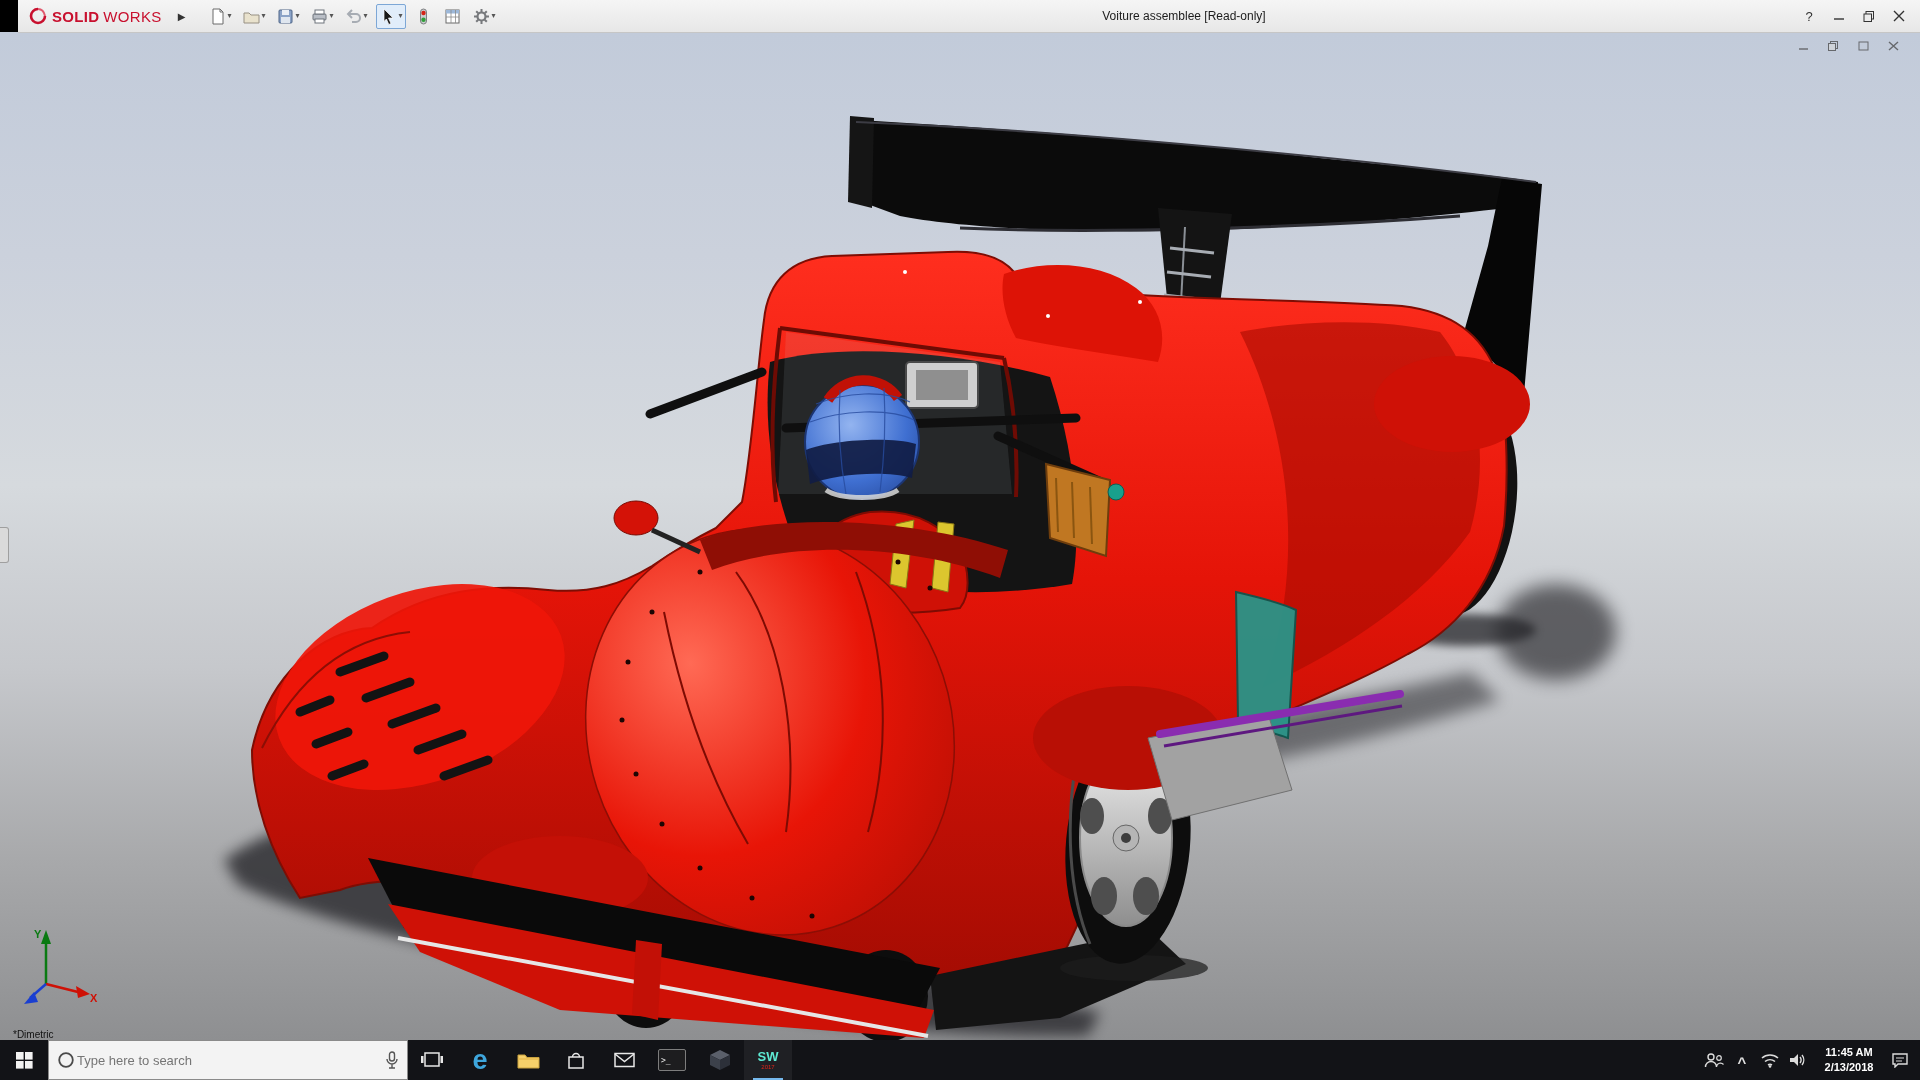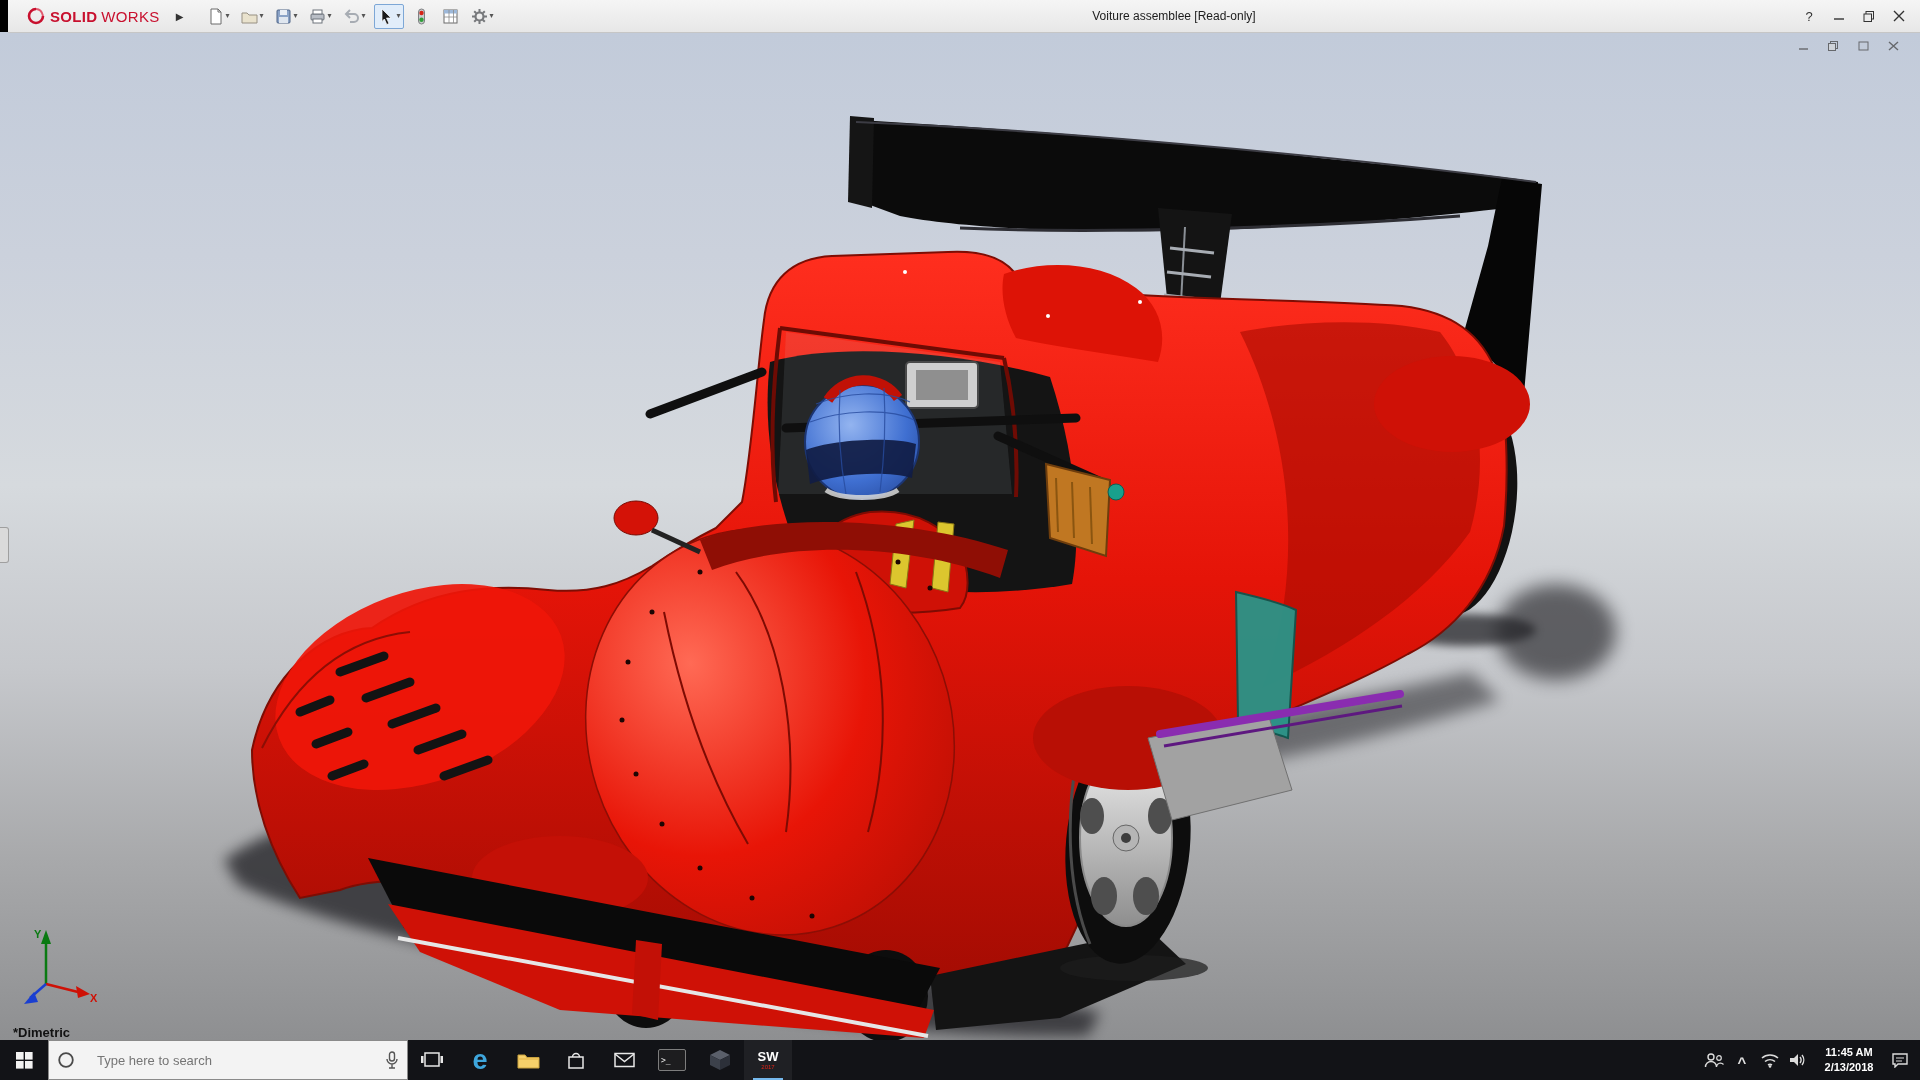--- a/index.html
+++ b/index.html
@@ -1,22 +1,22 @@
 <!DOCTYPE html>
 <html><head>
 <meta charset="utf-8">
 <style>
   html,body{margin:0;padding:0;}
   body{width:1920px;height:1080px;position:relative;overflow:hidden;
        font-family:"Liberation Sans",sans-serif;background:#000;}
 
   
-  .titlebar{position:absolute;top:0;left:8px;right:0;height:32px;
+  .titlebar{position:absolute;top:0;left:18px;right:0;height:32px;
     background:linear-gradient(#f5f5f5,#e7e7e7);border-bottom:1px solid #c6c6c6;
-    display:flex;align-items:center;z-index:30;padding-left:8px;}
+    display:flex;align-items:center;z-index:30;}
   .brand{display:flex;align-items:center;gap:4px;padding:0 10px 0 10px;}
   .brand-bold{color:#c8102e;font-weight:700;font-size:15px;letter-spacing:.3px;}
   .brand-light{color:#c8102e;font-weight:400;font-size:15px;letter-spacing:.3px;}
   .flyout{width:20px;text-align:center;color:#333;font-size:10px;cursor:pointer;}
   .tb-icons{display:flex;align-items:center;gap:6px;margin-left:14px;}
   .tbtn{display:flex;align-items:center;gap:1px;padding:2px 2px;border-radius:2px;cursor:pointer;}
   .tbtn svg{display:block;}
   .tbtn .caret{font-size:8px;color:#555;line-height:8px;}
   .tbtn.pressed{border:1px solid #7da7d6;background:#e1edfa;}
   .win-title{position:absolute;left:1166px;top:0;transform:translateX(-50%);
@@ -25,41 +25,41 @@
   .wc{width:30px;height:24px;display:flex;align-items:center;justify-content:center;cursor:pointer;color:#333;font-size:13px;}
 
   
   .viewport{position:absolute;top:32px;left:0;right:0;bottom:40px;
     background:linear-gradient(180deg,#c2cbda 0%,#cbd1dc 22%,#d6dade 45%,#c6c8cc 63%,#a8a9ab 82%,#8e8f91 100%);}
   .scene{position:absolute;top:0;left:0;width:100%;height:100%;}
   .doc-controls{position:absolute;top:5px;right:16px;display:flex;gap:8px;z-index:5;}
   .dc{width:22px;height:18px;display:flex;align-items:center;justify-content:center;cursor:pointer;}
   .left-tab{position:absolute;left:0;top:495px;width:8px;height:34px;background:#dadada;
     border:1px solid #9f9f9f;border-left:none;border-radius:0 3px 3px 0;cursor:pointer;}
-  .orient-label{position:absolute;left:13px;bottom:0px;font-size:13px;font-weight:700;color:#111;}
+  .orient-label{position:absolute;left:13px;bottom:0px;font-size:10px;font-weight:400;color:#111;}
   .triad{position:absolute;left:16px;bottom:34px;}
 
   
   .taskbar{position:absolute;bottom:0;left:0;right:0;height:40px;background:#121317;
     display:flex;align-items:stretch;z-index:40;}
   .tk{background:none;border:none;display:flex;align-items:center;justify-content:center;cursor:pointer;padding:0;}
   .start{width:48px;}
   .searchbox{width:342px;background:#f3f3f3;border:1px solid #8a8a8a;display:flex;align-items:center;
-    padding:0 8px;gap:20px;}
+    padding:0 8px;gap:0;}
   .searchbox input{flex:1;border:none;background:transparent;outline:none;font-size:13px;color:#3c3c3c;
     font-family:"Liberation Sans",sans-serif;}
   .app{width:48px;position:relative;}
   .app.active{background:rgba(255,255,255,.06);}
   .app.active::after{content:"";position:absolute;bottom:0;left:9px;right:9px;height:2px;background:#76b9ed;}
   .edge-e{color:#3ea6dd;font-size:27px;font-weight:700;line-height:27px;}
   .termbox{width:24px;height:20px;background:#1d1d1f;border:1px solid #7d7d7d;border-radius:2px;
     display:flex;align-items:center;justify-content:flex-start;padding-left:2px;}
   .termtext{color:#e8e8e8;font-size:8px;font-family:"DejaVu Sans Mono",monospace;}
   .swbadge{display:flex;flex-direction:column;align-items:center;line-height:1;}
-  .sw1{color:#ffffff;font-weight:700;font-size:13px;}
+  .sw1{color:#5eead4;font-weight:700;font-size:13px;}
   .sw2{color:#e02418;font-size:6px;margin-top:1px;}
   .tray{margin-left:auto;display:flex;align-items:center;}
   .trayicon{width:28px;height:40px;display:flex;align-items:center;justify-content:center;cursor:pointer;}
   .chev{color:#e0e0e0;font-size:15px;font-weight:700;transform:translateY(2px);}
   .clock{width:74px;text-align:center;color:#fff;font-size:11px;line-height:1.35;cursor:pointer;font-weight:bold;}
   .showdesk{width:5px;border-left:1px solid #3c3e44;cursor:pointer;}
 </style>
 </head>
 <body>
 

